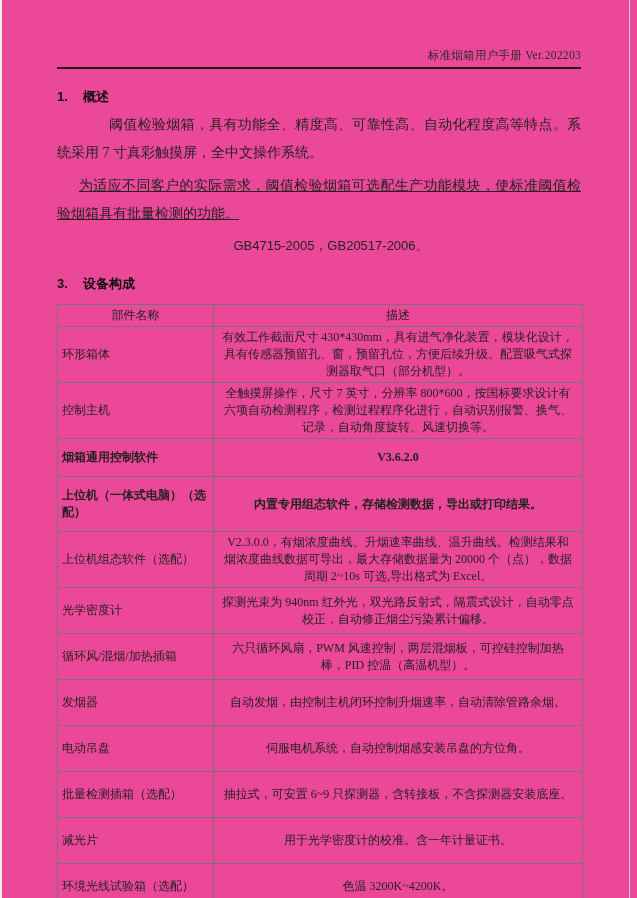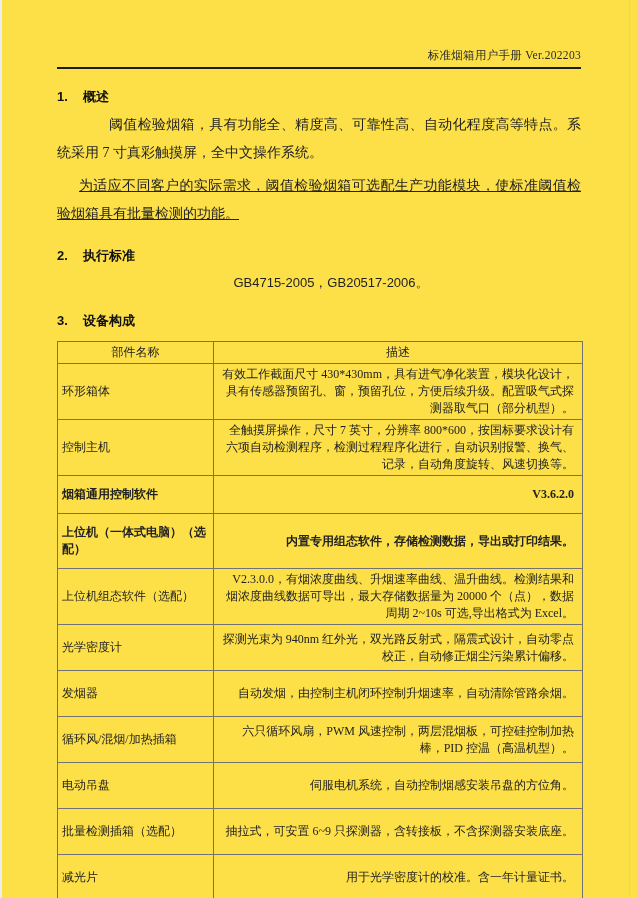--- a/index.html
+++ b/index.html
@@ -1,21 +1,21 @@
 <!DOCTYPE html>
 <html><head>
 <meta charset="utf-8">
 <style>
   * { margin: 0; padding: 0; box-sizing: border-box; }
   html, body { background: #ffffff; }
   .page {
     position: relative;
     width: 637px;
     height: 898px;
-    background: #fde047;
+    background: #ec4899;
     font-family: "Liberation Serif", "DejaVu Serif", serif;
     color: #1f1f1f;
     overflow: hidden;
   }
   
   .scan-edge-left {
     position: absolute; left: 0; top: 0; width: 2px; height: 898px;
     background: #ededed;
   }
   .scan-edge-right {
@@ -84,21 +84,21 @@
     text-align: center;
     padding: 2px 4px;
     height: 18px;
   }
   td.cell-name {
     width: 156px;
     text-align: left;
     padding: 14px 4px;
   }
   td.cell-desc {
-    text-align: right;
+    text-align: center;
     padding: 2px 8px;
   }
   
   tbody tr:nth-child(3) td, tbody tr:nth-child(4) td { padding-top: 10px; padding-bottom: 10px; font-weight: bold; }
 </style>
 </head>
 <body>
 
 <div class="page">
   <div class="scan-edge-left"></div>
@@ -109,23 +109,20 @@
     <div class="doc-header">
       <span class="doc-header-title">标准烟箱用户手册 Ver.202203</span>
     </div>
 
     <div class="section-heading">
       <span class="sec-num">1.</span><span class="sec-title">概述</span>
     </div>
     <p class="para deep">阈值检验烟箱，具有功能全、精度高、可靠性高、自动化程度高等特点。系统采用 7 寸真彩触摸屏，全中文操作系统。</p>
     <p class="para std">为适应不同客户的实际需求，阈值检验烟箱可选配生产功能模块，使标准阈值检验烟箱具有批量检测的功能。</p>
 
-    <div class="section-heading">
-      <span class="sec-num">2.</span><span class="sec-title">执行标准</span>
-    </div>
     <p class="gb-line">GB4715-2005，GB20517-2006。</p>
 
     <div class="section-heading">
       <span class="sec-num">3.</span><span class="sec-title">设备构成</span>
     </div>
 
     <table class="device-table">
       <thead>
         <tr>
           <th style="width:156px">部件名称</th>
@@ -151,26 +148,26 @@
         </tr>
         <tr>
           <td class="cell-name">上位机组态软件（选配）</td>
           <td class="cell-desc">V2.3.0.0，有烟浓度曲线、升烟速率曲线、温升曲线。检测结果和烟浓度曲线数据可导出，最大存储数据量为 20000 个（点），数据周期 2~10s 可选,导出格式为 Excel。</td>
         </tr>
         <tr>
           <td class="cell-name">光学密度计</td>
           <td class="cell-desc">探测光束为 940nm 红外光，双光路反射式，隔震式设计，自动零点校正，自动修正烟尘污染累计偏移。</td>
         </tr>
         <tr>
+          <td class="cell-name">循环风/混烟/加热插箱</td>
+          <td class="cell-desc">六只循环风扇，PWM 风速控制，两层混烟板，可控硅控制加热棒，PID 控温（高温机型）。</td>
+        </tr>
+        <tr>
           <td class="cell-name">发烟器</td>
           <td class="cell-desc">自动发烟，由控制主机闭环控制升烟速率，自动清除管路余烟。</td>
-        </tr>
-        <tr>
-          <td class="cell-name">循环风/混烟/加热插箱</td>
-          <td class="cell-desc">六只循环风扇，PWM 风速控制，两层混烟板，可控硅控制加热棒，PID 控温（高温机型）。</td>
         </tr>
         <tr>
           <td class="cell-name">电动吊盘</td>
           <td class="cell-desc">伺服电机系统，自动控制烟感安装吊盘的方位角。</td>
         </tr>
         <tr>
           <td class="cell-name">批量检测插箱（选配）</td>
           <td class="cell-desc">抽拉式，可安置 6~9 只探测器，含转接板，不含探测器安装底座。</td>
         </tr>
         <tr>

